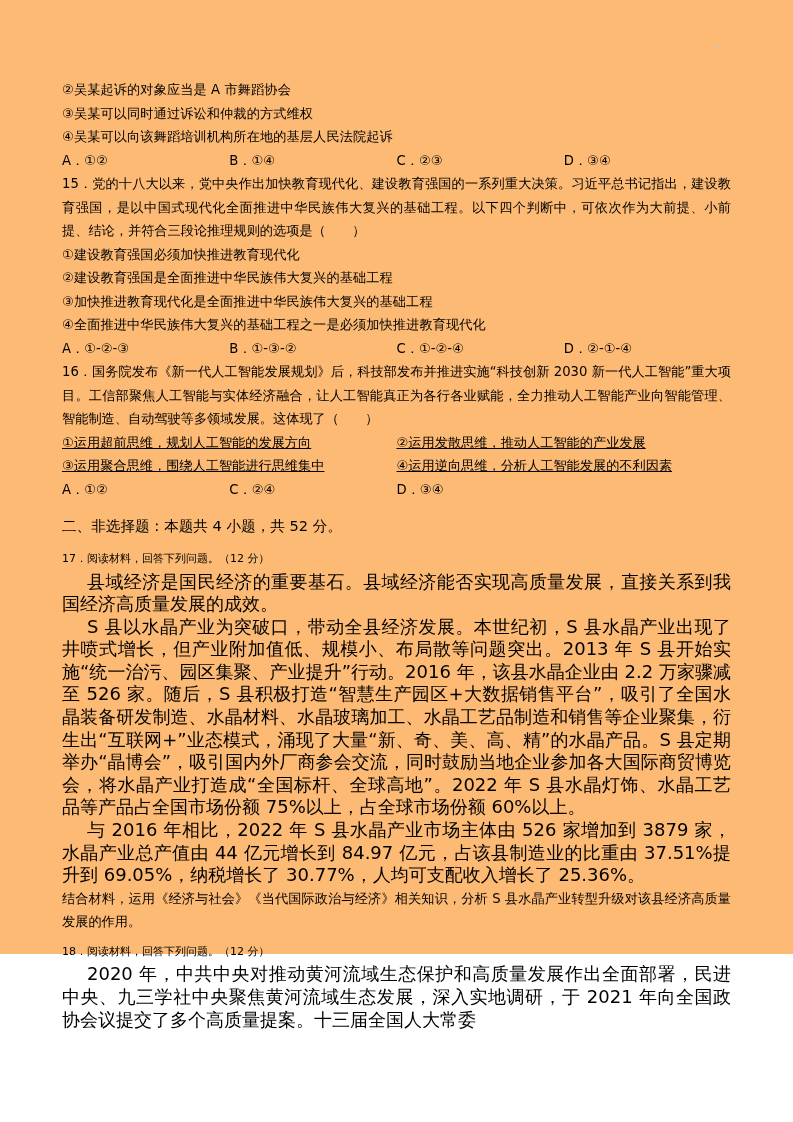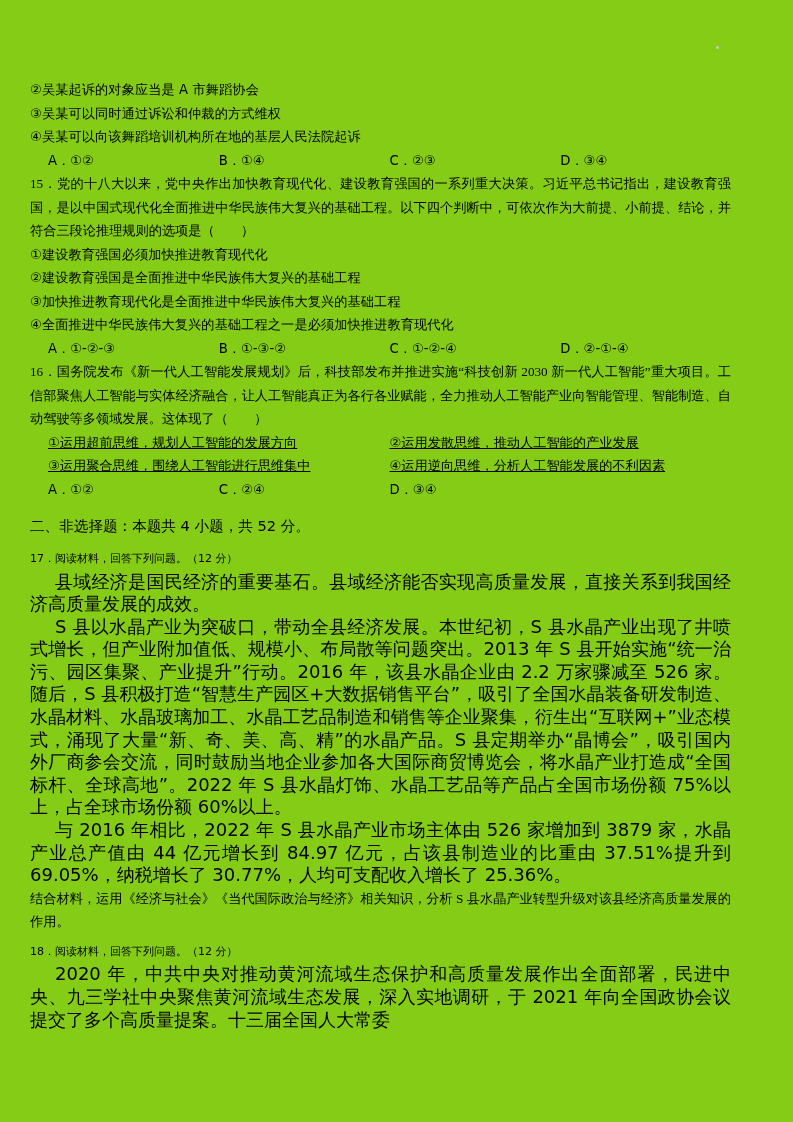--- a/index.html
+++ b/index.html
@@ -9,24 +9,24 @@
   }
   body {
     width: 793px;
     height: 1122px;
     font-family: "DejaVu Sans", "Liberation Sans", sans-serif;
     color: #000000;
   }
   .page {
     position: relative;
     width: 793px;
-    height: 1122px;
+    height: 954px;
     box-sizing: border-box;
-    padding: 78px 62px 40px 30px;
-    background: #84cc16;
+    padding: 78px 62px 40px 62px;
+    background: #fdba74;
   }
   .corner-dot {
     position: absolute;
     top: 46px;
     right: 74px;
     width: 3px;
     height: 3px;
     background: #c9c9c9;
     border-radius: 50%;
   }
@@ -34,27 +34,25 @@
     font-size: 13.2px;
     line-height: 23.5px;
     letter-spacing: 0.1px;
     white-space: nowrap;
   }
   .q-body {
     font-size: 13.2px;
     line-height: 23.5px;
     text-align: justify;
     text-justify: inter-ideograph;
-    font-family: Liberation Serif, serif;
   }
   .opts-row {
     display: flex;
     font-size: 13.2px;
     line-height: 23.5px;
-    margin-left: 18px;
   }
   .opts-row .opt {
     white-space: nowrap;
   }
   .opt-4 { width: 25%; }
   .opt-2 { width: 50%; text-decoration: underline; }
   .section-title {
     font-size: 14.6px;
     line-height: 30px;
     font-weight: normal;

